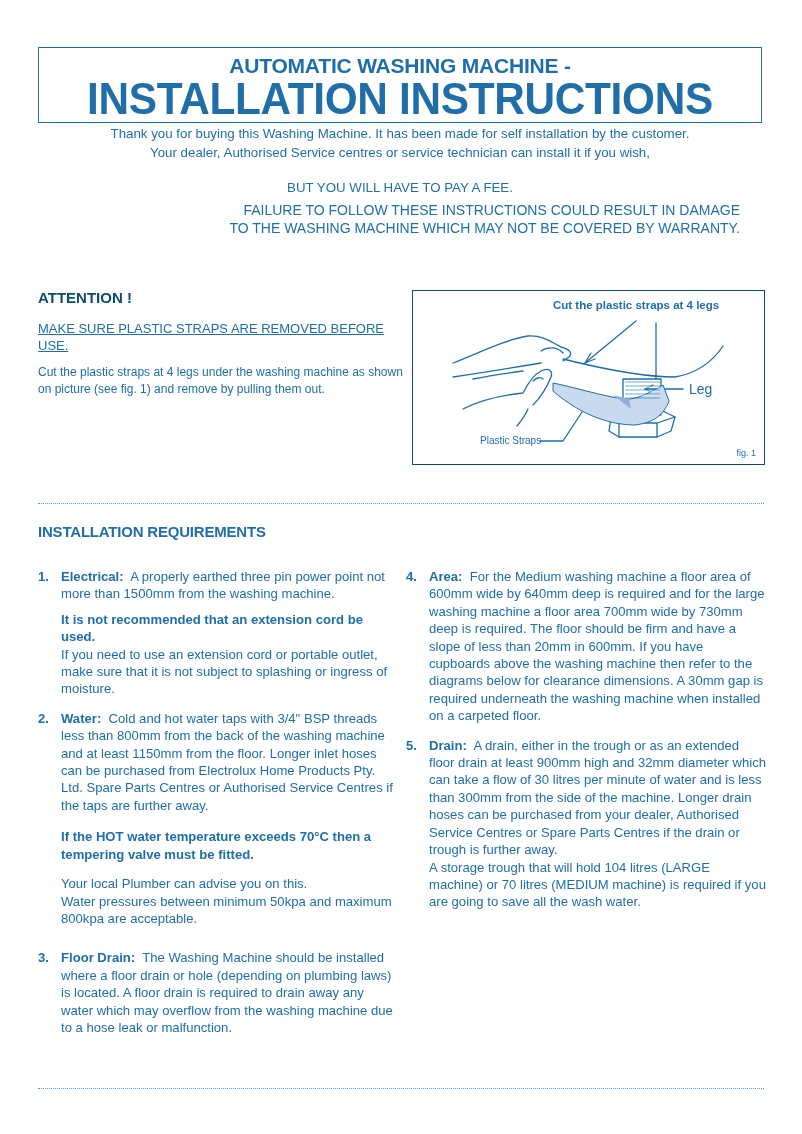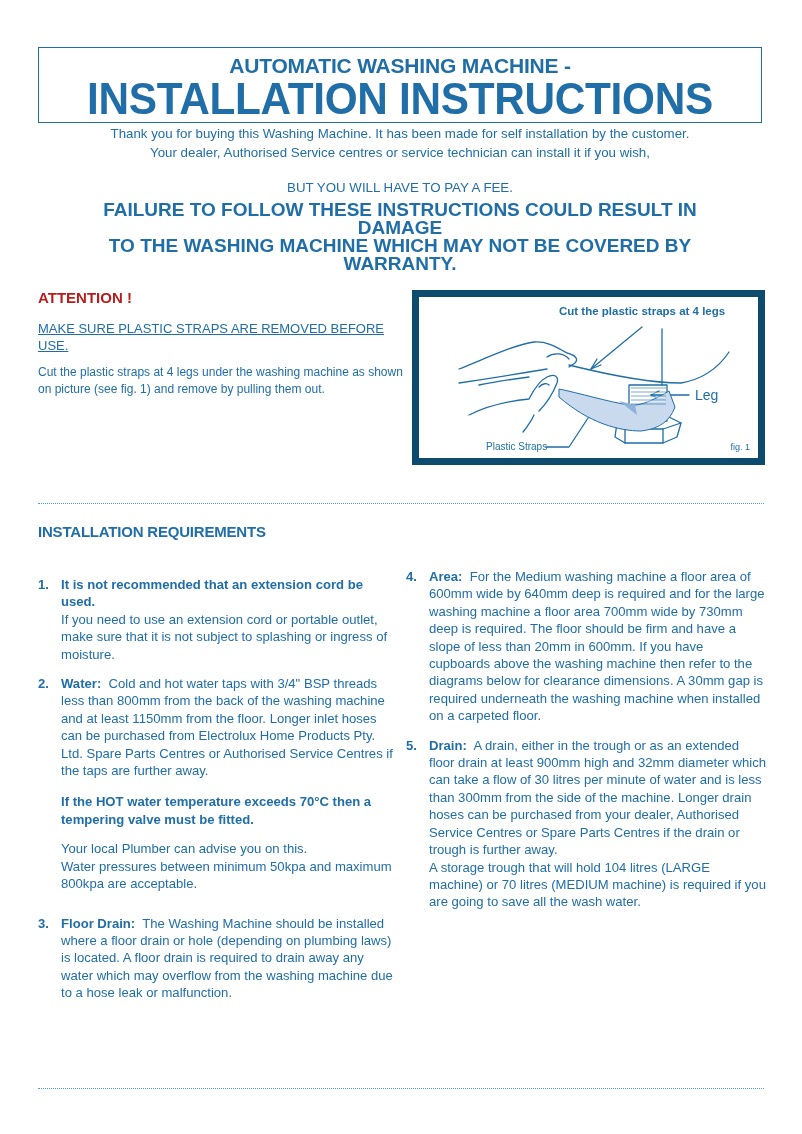--- a/index.html
+++ b/index.html
@@ -14,28 +14,28 @@
   .title-sub {
     font-weight: bold; font-size: 21px; color: #1f6ea8; margin-top: 7px;
     letter-spacing: -0.2px; line-height: 22px;
   }
   .title-main {
     font-weight: bold; font-size: 45px; color: #1f6ea8; line-height: 44px;
     letter-spacing: -0.3px; transform: scaleX(0.94); transform-origin: center;
   }
   .intro { position: absolute; left: 60px; top: 124px; width: 680px; text-align: center; font-size: 13.3px; line-height: 19px; }
   .intro .fee { margin-top: 16px; }
-  .intro .warn { font-weight: bold; font-size: 19px; line-height: 18px; margin-top: 4px; }
+  .intro .warn { font-weight: normal; font-size: 14px; line-height: 18px; margin-top: 4px; text-align: right; }
   .attention { position: absolute; left: 38px; top: 288px; width: 365px; }
-  .attention h2 { margin: 0; font-size: 15px; font-weight: bold; color: #b91c1c; line-height: 20px; }
+  .attention h2 { margin: 0; font-size: 15px; font-weight: bold; color: #0c4a6e; line-height: 20px; }
   .attention .u { margin-top: 12px; font-size: 13px; line-height: 17px; text-decoration: underline; }
   .attention .p { margin-top: 10px; font-size: 12px; line-height: 17px; }
   .fig {
     position: absolute; left: 412px; top: 290px; width: 353px; height: 175px;
-    border: 7px solid #0c4a6e; box-sizing: border-box;
+    border: 1px solid #0c4a6e; box-sizing: border-box;
   }
   .fig .cap-top { position: absolute; left: 140px; top: 8px; font-size: 11.5px; font-weight: bold; }
   .fig .leg-label { position: absolute; left: 276px; top: 90px; font-size: 14px; }
   .fig .straps-label { position: absolute; left: 67px; top: 144px; font-size: 10px; }
   .fig .fignum { position: absolute; right: 8px; bottom: 6px; font-size: 9px; }
   .fig svg { position: absolute; left: 0; top: 0; }
   .divider { position: absolute; left: 38px; width: 726px; height: 0; border-top: 1px dotted #4ba3d6; }
   .req-title { position: absolute; left: 38px; top: 523px; font-size: 15px; font-weight: bold; letter-spacing: -0.2px; }
   .col { position: absolute; font-size: 13.1px; line-height: 17.4px; }
   .item { position: relative; padding-left: 23px; }
@@ -121,20 +121,21 @@
   <div class="fignum">fig. 1</div>
 </div>
 
 <div class="divider" style="top:503px"></div>
 
 <div class="req-title">INSTALLATION REQUIREMENTS</div>
 
 <div class="col" style="left:38px; top:568px; width:360px;">
   <div class="item">
     <span class="num">1.</span>
+    <div><b>Electrical:</b>&nbsp; <span>A properly earthed three pin power point not more than 1500mm from the washing machine.</span></div>
     <div class="note">It is not recommended that an extension cord be used.</div>
     <div>If you need to use an extension cord or portable outlet, make sure that it is not subject to splashing or ingress of moisture.</div>
   </div>
   <div class="item gap12">
     <span class="num">2.</span>
     <div><b>Water:</b>&nbsp; <span>Cold and hot water taps with 3/4" BSP threads less than 800mm from the back of the washing machine and at least 1150mm from the floor. Longer inlet hoses can be purchased from Electrolux Home Products Pty. Ltd. Spare Parts Centres or Authorised Service Centres if the taps are further away.</span></div>
     <div class="note" style="margin-top:14px">If the HOT water temperature exceeds 70°C then a tempering valve must be fitted.</div>
     <div class="gap12">Your local Plumber can advise you on this.</div>
     <div>Water pressures between minimum 50kpa and maximum 800kpa are acceptable.</div>
   </div>

